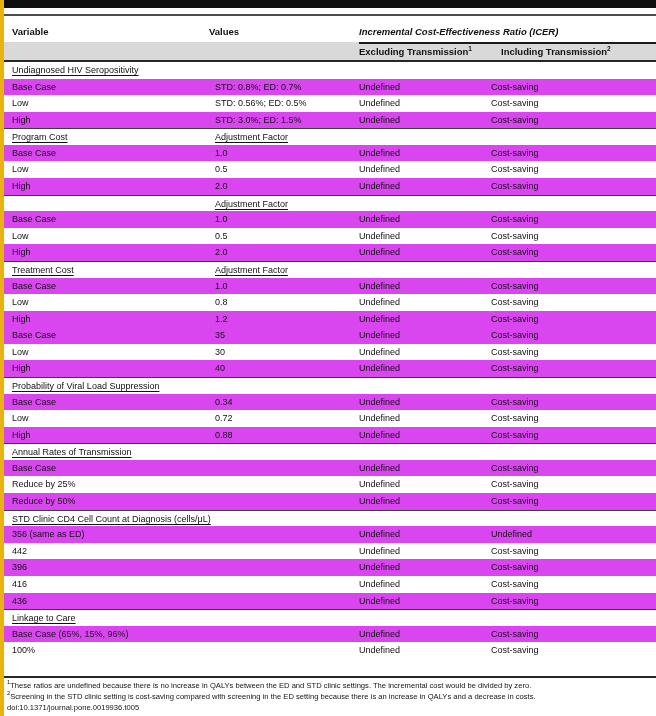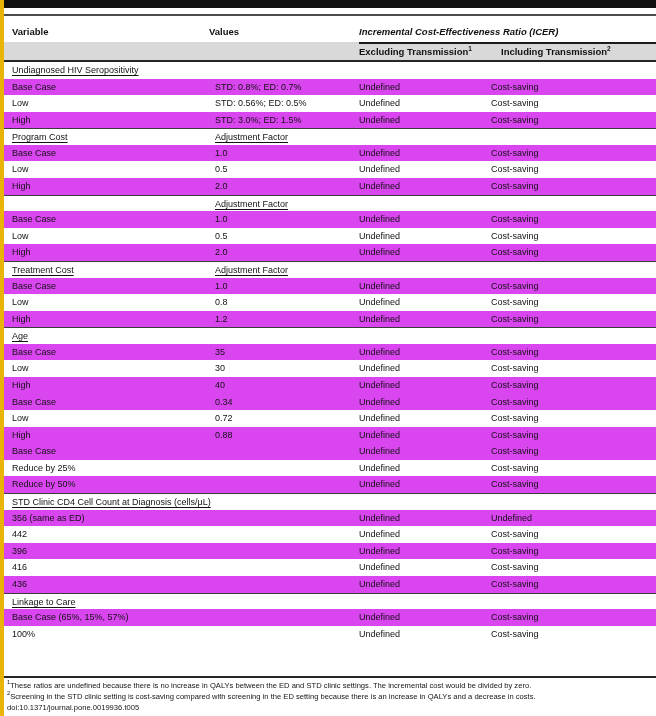--- a/index.html
+++ b/index.html
@@ -144,59 +144,62 @@
         <span class="c-val">0.8</span>
         <span class="c-excl">Undefined</span>
         <span class="c-incl">Cost-saving</span>
       </div>
       <div class="row data shade">
         <span class="c-var">High</span>
         <span class="c-val">1.2</span>
         <span class="c-excl">Undefined</span>
         <span class="c-incl">Cost-saving</span>
       </div>
-      <div class="row section">
-        <span class="c-var">Age</span>
-      </div>
       <div class="row data shade">
         <span class="c-var">Base Case</span>
         <span class="c-val">35</span>
         <span class="c-excl">Undefined</span>
         <span class="c-incl">Cost-saving</span>
       </div>
       <div class="row data">
         <span class="c-var">Low</span>
         <span class="c-val">30</span>
         <span class="c-excl">Undefined</span>
         <span class="c-incl">Cost-saving</span>
       </div>
       <div class="row data shade">
         <span class="c-var">High</span>
         <span class="c-val">40</span>
         <span class="c-excl">Undefined</span>
         <span class="c-incl">Cost-saving</span>
       </div>
+      <div class="row section">
+        <span class="c-var">Probability of Viral Load Suppression</span>
+      </div>
       <div class="row data shade">
         <span class="c-var">Base Case</span>
         <span class="c-val">0.34</span>
         <span class="c-excl">Undefined</span>
         <span class="c-incl">Cost-saving</span>
       </div>
       <div class="row data">
         <span class="c-var">Low</span>
         <span class="c-val">0.72</span>
         <span class="c-excl">Undefined</span>
         <span class="c-incl">Cost-saving</span>
       </div>
       <div class="row data shade">
         <span class="c-var">High</span>
         <span class="c-val">0.88</span>
         <span class="c-excl">Undefined</span>
         <span class="c-incl">Cost-saving</span>
       </div>
+      <div class="row section">
+        <span class="c-var">Annual Rates of Transmission</span>
+      </div>
       <div class="row data shade">
         <span class="c-var">Base Case</span>
         <span class="c-excl">Undefined</span>
         <span class="c-incl">Cost-saving</span>
       </div>
       <div class="row data">
         <span class="c-var">Reduce by 25%</span>
         <span class="c-excl">Undefined</span>
         <span class="c-incl">Cost-saving</span>
       </div>
@@ -230,21 +233,21 @@
       </div>
       <div class="row data shade">
         <span class="c-var">436</span>
         <span class="c-excl">Undefined</span>
         <span class="c-incl">Cost-saving</span>
       </div>
       <div class="row section">
         <span class="c-var">Linkage to Care</span>
       </div>
       <div class="row data shade">
-        <span class="c-var">Base Case (65%, 15%, 57%)</span>
+        <span class="c-var">Base Case (65%, 15%, 96%)</span>
         <span class="c-excl">Undefined</span>
         <span class="c-incl">Cost-saving</span>
       </div>
       <div class="row data">
         <span class="c-var">100%</span>
         <span class="c-excl">Undefined</span>
         <span class="c-incl">Cost-saving</span>
       </div>
     </div>
 

